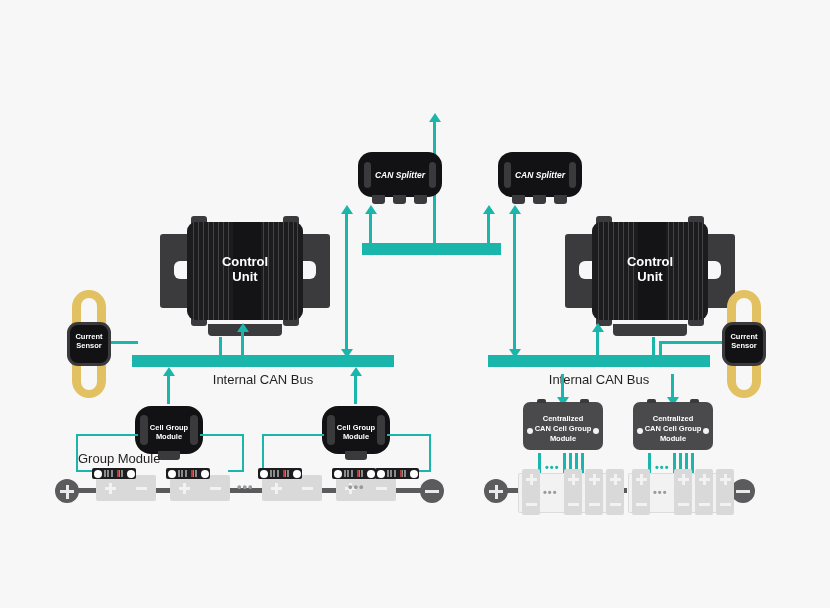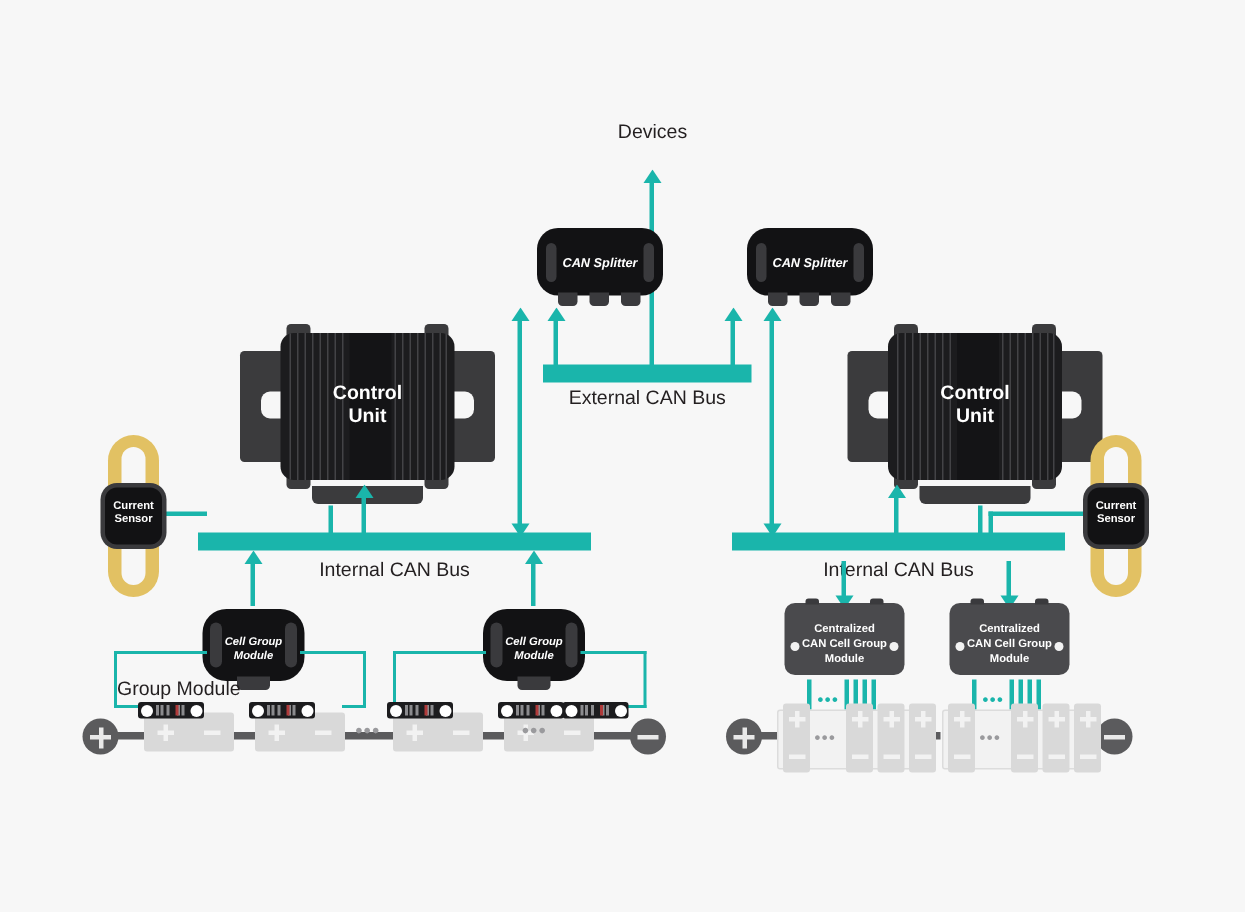--- a/index.html
+++ b/index.html
@@ -42,21 +42,21 @@
   .cs .hole{position:absolute;left:9px;width:16px;height:33px;background:#f7f7f7;border-radius:9px;}
   .cs .chip{position:absolute;left:-5px;top:32px;width:44px;height:44px;background:#3a3a3d;border-radius:11px;}
   .cs .chipin{position:absolute;left:3px;top:3px;right:3px;bottom:3px;background:#121214;border-radius:8px;}
   .cs .cstxt{position:absolute;left:-5px;width:44px;top:42px;text-align:center;color:#fff;font-size:7.5px;font-weight:bold;line-height:9px;}
 
   
   .cgm{position:absolute;}
   .cgm .gbody{position:absolute;inset:0;background:#121214;border-radius:16px;}
   .cgm .gear{position:absolute;top:9px;width:8px;height:30px;background:#3a3a3d;border-radius:4px;}
   .cgm .gfoot{position:absolute;left:50%;margin-left:-11px;top:100%;margin-top:-3px;width:22px;height:9px;background:#3a3a3d;border-radius:0 0 3px 3px;}
-  .cgm .gtxt{position:absolute;left:0;right:0;top:17px;text-align:center;color:#fff;font-size:7.5px;font-weight:bold;font-style:italic;line-height:9px;}
+  .cgm .gtxt{position:absolute;left:0;right:0;top:17px;text-align:center;color:#fff;font-size:7.5px;font-weight:bold;line-height:9px;}
 
   
   .ccm{position:absolute;background:#4a4a4d;border-radius:7px;}
   .ccm .ctxt{position:absolute;left:0;right:0;top:12px;text-align:center;color:#fff;font-size:7.5px;font-weight:bold;line-height:10px;}
   .ccm .dot{position:absolute;top:26px;width:6px;height:6px;border-radius:50%;background:#f2f2f2;}
   .ccm .nub{position:absolute;top:-3px;width:9px;height:4px;background:#3a3a3d;border-radius:2px 2px 0 0;}
 
   
   .hcell{position:absolute;width:60px;height:26px;background:#d9d9d9;border-radius:2px;}
   .hcell .p,.hcell .m{position:absolute;top:50%;width:11px;height:11px;margin-top:-5px;}
@@ -87,21 +87,20 @@
 
   .ell{position:absolute;color:#1ab5ab;font-size:15px;font-weight:bold;letter-spacing:1px;line-height:10px;}
   .ellg{position:absolute;color:#9a9a9d;font-size:13px;font-weight:bold;letter-spacing:1px;line-height:10px;}
 </style>
 </head>
 <body>
 
 <div id="stage">
 
   <div class="lbl" style="left:365px;top:80px;width:140px;">
-    <div>Devices</div>
   </div>
 
   <div class="wire" style="left:433px;top:120px;width:3px;height:125px;"></div>
   <svg style="position:absolute;left:428px;top:113px;" width="14" height="10">
       <polygon points="7,0 13,9 1,9" fill="#1ab5ab"></polygon>
     </svg>
 
   <div class="spl" style="left:318px;top:152px;width:84px;height:45px;">
     <div class="sbody"></div>
     <div class="sear" style="left:6px;"></div>
@@ -142,21 +141,20 @@
 
   <div class="wire" style="left:513px;top:212px;width:3px;height:143px;"></div>
   <svg style="position:absolute;left:508px;top:348px;" width="14" height="10">
       <polygon points="7,10 13,1 1,1" fill="#1ab5ab"></polygon>
     </svg>
   <svg style="position:absolute;left:508px;top:205px;" width="14" height="10">
       <polygon points="7,0 13,9 1,9" fill="#1ab5ab"></polygon>
     </svg>
 
   <div class="bus" style="left:362px;top:243px;width:139px;height:12px;"></div>
-  <div class="lbl" style="left:362px;top:257px;width:139px;">External CAN Bus</div>
 
   <div class="cu" style="left:160px;top:216px;width:170px;height:110px;">
     <div class="wing" style="left:0;top:18px;width:40px;height:74px;">
       <i style="left:14px;top:27px;width:30px;height:18px;"></i>
     </div>
     <div class="wing" style="right:0;top:18px;width:40px;height:74px;">
       <i style="right:14px;top:27px;width:30px;height:18px;"></i>
     </div>
     <div class="tab" style="left:31px;top:0;width:16px;height:12px;"></div>
     <div class="tab" style="right:31px;top:0;width:16px;height:12px;"></div>

